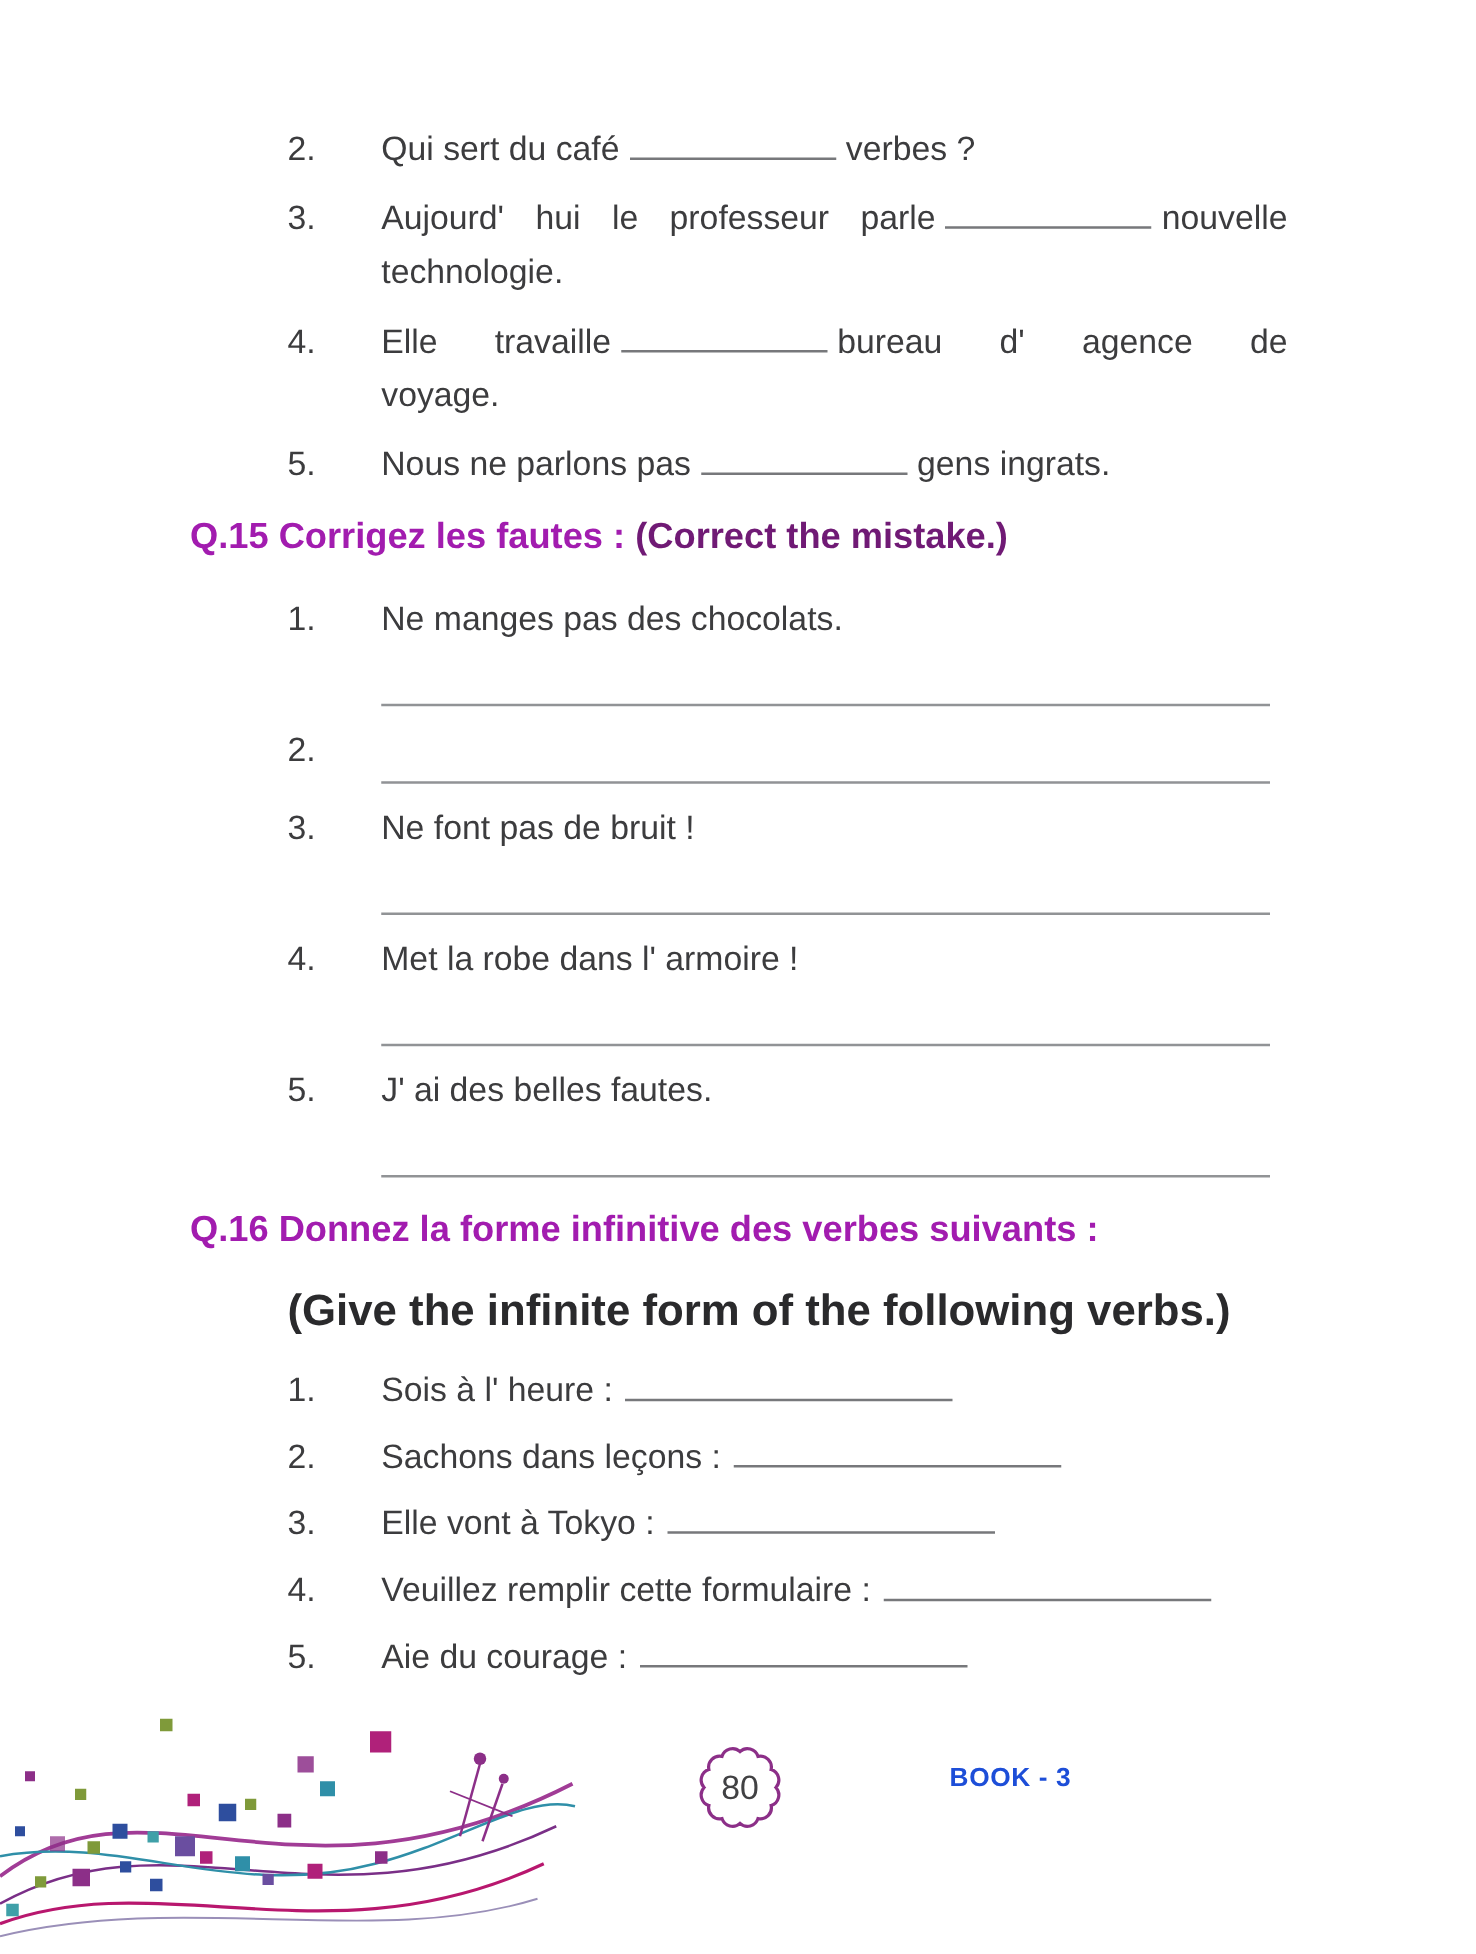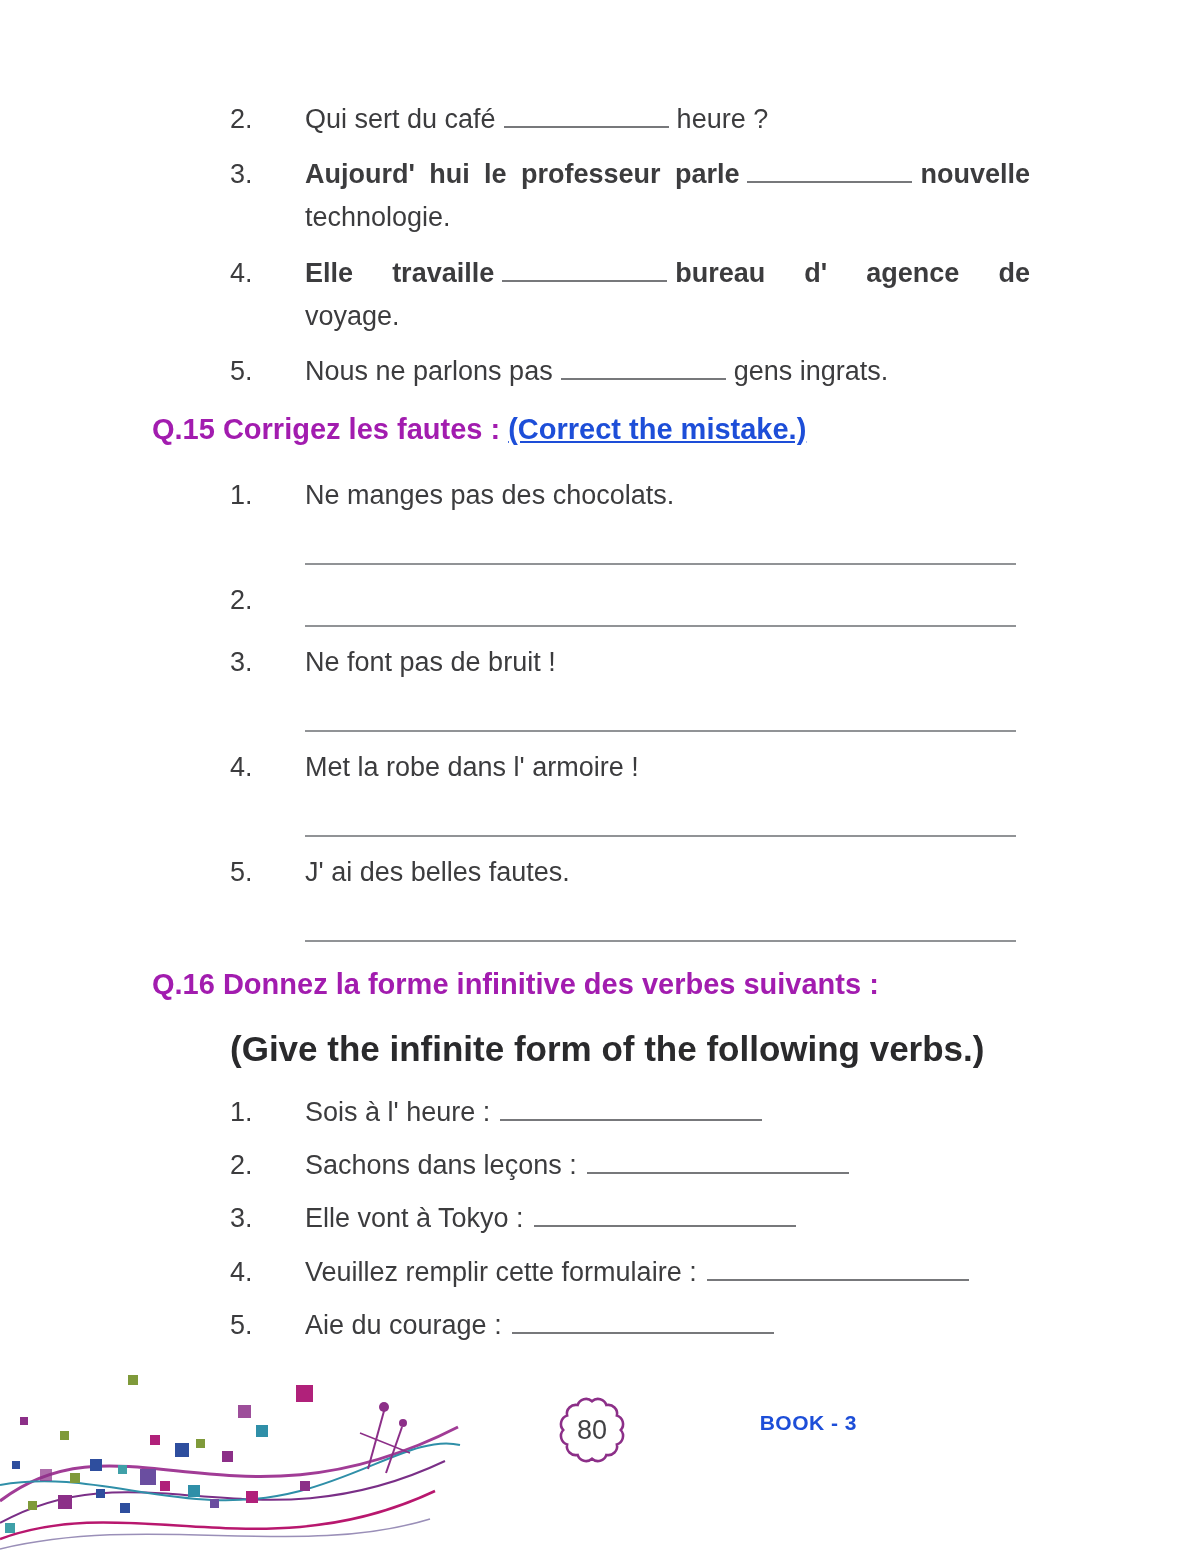--- a/index.html
+++ b/index.html
@@ -17,29 +17,29 @@
   .num { width:75px; flex-shrink:0; font-size:27px; line-height:1.6; }
   .txt { flex:1; font-size:27px; line-height:1.6; }
 
   .blank {
     display:inline-block;
     width:165px; height:1.0em;
     border-bottom:2px solid #77787b;
     vertical-align:baseline;
     margin:0 8px;
   }
-  .spread { text-align:justify; text-align-last:justify;font-weight:bold; }
+  .spread { text-align:justify; text-align-last:justify; }
 
   .heading {
     font-size:29px; font-weight:bold;
     margin:16px 0 24px -78px;
     line-height:1.4;
   }
   .heading .red { color:#a21caf; }
-  .heading .blk { color:#1d4ed8;text-decoration:underline; }
+  .heading .blk { color:#701a75; }
 
   .q15-row { margin-bottom:8px; }
   .ans-line {
     border-bottom:2px solid #919396;
     height:46px; width:98%;
     margin-bottom:6px;
   }
 
   .subtitle {
     font-size:35px; font-weight:bold; color:#2a2a2c;
@@ -73,21 +73,21 @@
   }
 </style>
 </head>
 <body>
 
 <div class="content">
 
   <div class="row">
     <div class="num">2.</div>
     <div class="txt">
-      <span>Qui sert du café</span><span class="blank"></span><span>heure ?</span>
+      <span>Qui sert du café</span><span class="blank"></span><span>verbes ?</span>
     </div>
   </div>
 
   <div class="row">
     <div class="num">3.</div>
     <div class="txt">
       <div class="spread">
         <span>Aujourd' hui le professeur parle</span><span class="blank"></span><span>nouvelle</span>
       </div>
       <div>technologie.</div>

